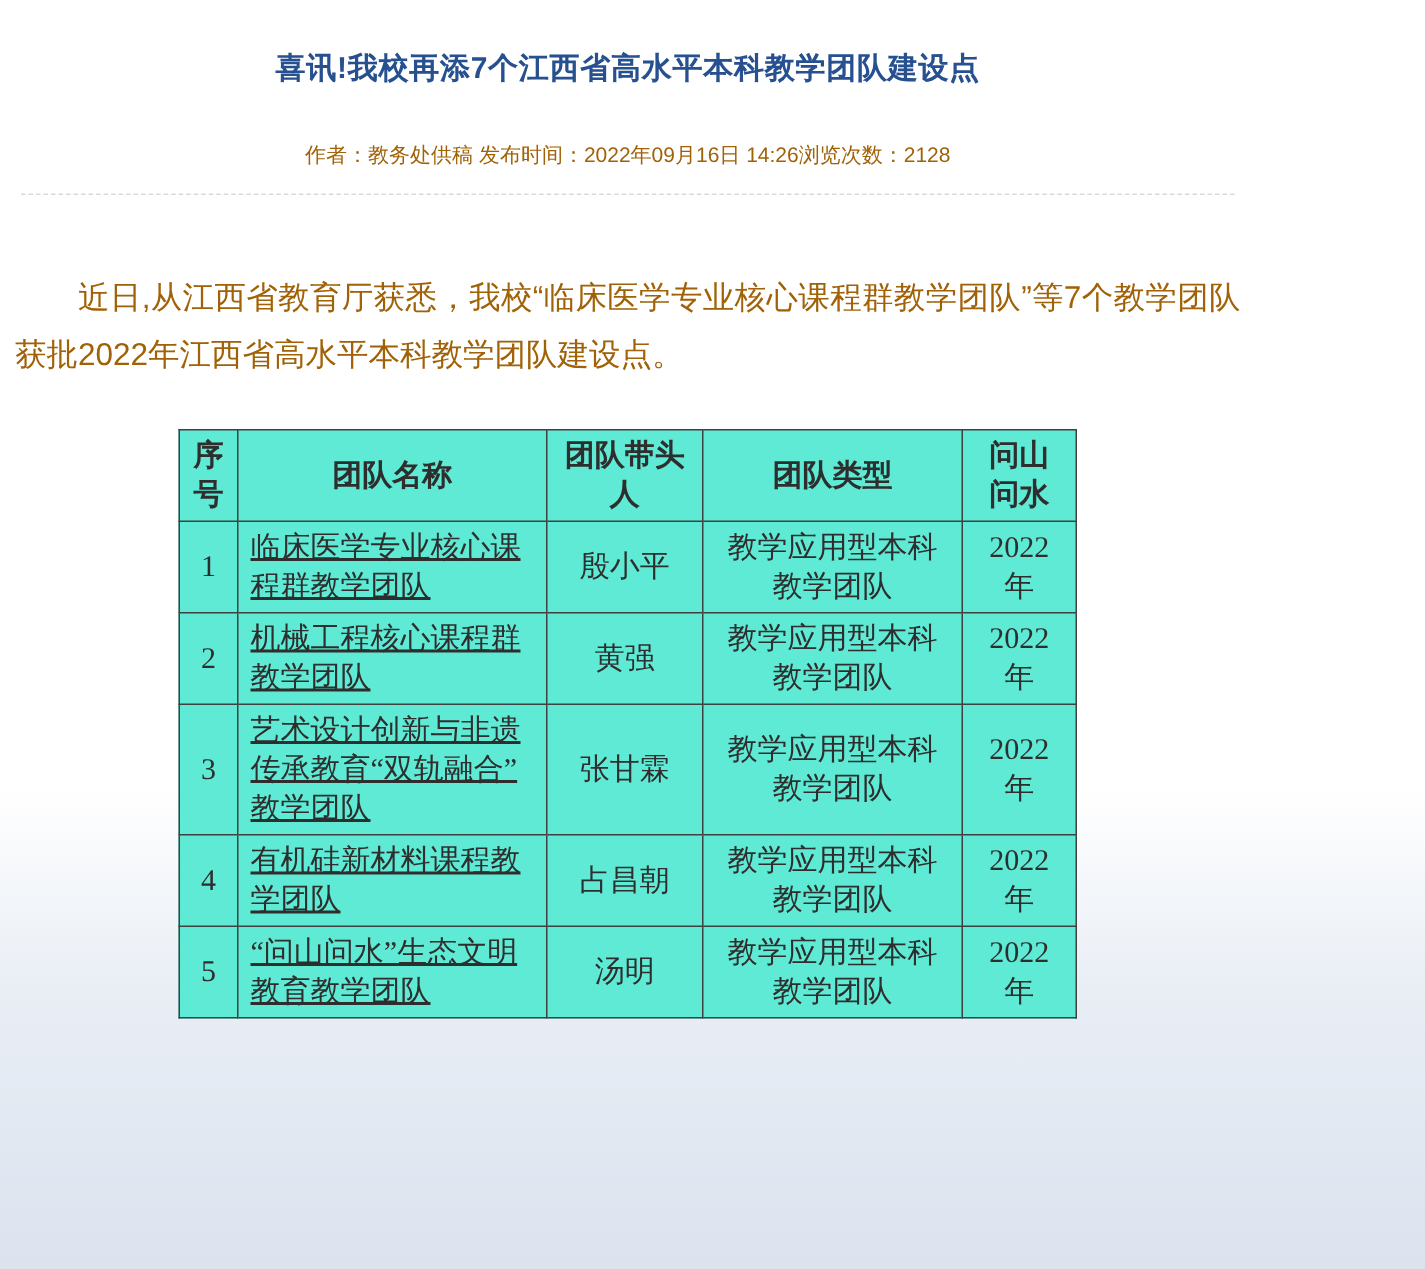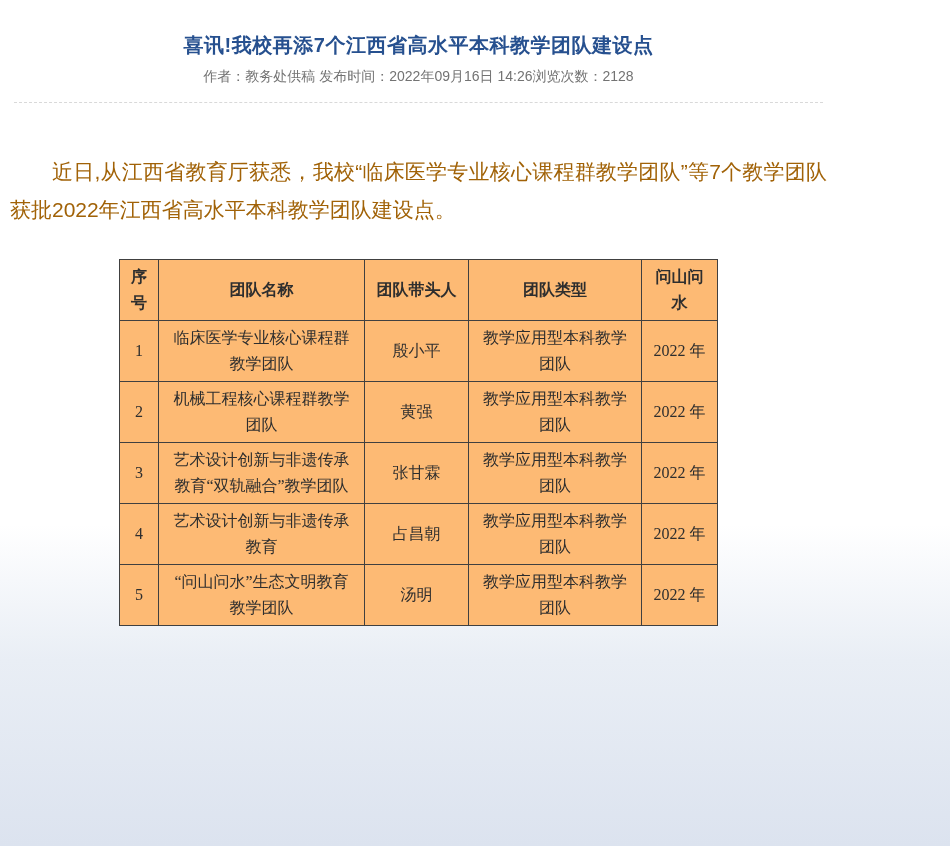--- a/index.html
+++ b/index.html
@@ -23,23 +23,23 @@
     padding-top: 32px;
   }
   .article-title {
     margin: 0;
     font-size: 20px;
     font-weight: bold;
     color: #26508f;
     letter-spacing: 0.5px;
   }
   .article-meta {
-    margin-top: 9px;
+    margin-top: 36px;
     font-size: 14px;
-    color: #737373;
+    color: #a16207;
   }
   .article-meta span { display: inline; }
   .meta-gap { display: inline-block; width: 8px; }
   .divider {
     border: none;
     border-top: 1px dashed #d9d9d9;
     margin: 16px 4px 0 4px;
   }
   .body-text {
     margin-top: 50px;
@@ -51,38 +51,38 @@
     color: #a16207;
     text-indent: 2em;
     text-align: justify;
   }
   .teams-table {
     margin: 30px auto 0 auto;
     border-collapse: collapse;
     table-layout: fixed;
     width: 598px;
     font-family: "Liberation Serif", "DejaVu Serif", serif;
-    font-size: 16px;
+    font-size: 20px;
     color: #2e2e2e;
-    background: #fdba74;
+    background: #5eead4;
   }
   .teams-table th, .teams-table td {
     border: 1px solid #404040;
     padding: 4px 8px;
     line-height: 26px;
     text-align: center;
     vertical-align: middle;
     word-break: break-all;
   }
   .teams-table th {
     font-weight: bold;
     height: 48px;
   }
   .teams-table td { height: 48px; }
-  .teams-table td.cell-name { text-align: center; }
+  .teams-table td.cell-name { text-align: left; text-decoration: underline; }
   col.c-no    { width: 39px; }
   col.c-name  { width: 206px; }
   col.c-lead  { width: 104px; }
   col.c-type  { width: 173px; }
   col.c-year  { width: 76px; }
 </style>
 </head>
 <body>
 
 <div class="content">
@@ -135,21 +135,21 @@
         </tr>
         <tr>
           <td class="cell-no">3</td>
           <td class="cell-name">艺术设计创新与非遗传承教育“双轨融合”教学团队</td>
           <td class="cell-lead">张甘霖</td>
           <td class="cell-type">教学应用型本科教学团队</td>
           <td class="cell-year">2022 年</td>
         </tr>
         <tr>
           <td class="cell-no">4</td>
-          <td class="cell-name">艺术设计创新与非遗传承教育</td>
+          <td class="cell-name">有机硅新材料课程教学团队</td>
           <td class="cell-lead">占昌朝</td>
           <td class="cell-type">教学应用型本科教学团队</td>
           <td class="cell-year">2022 年</td>
         </tr>
         <tr>
           <td class="cell-no">5</td>
           <td class="cell-name">“问山问水”生态文明教育教学团队</td>
           <td class="cell-lead">汤明</td>
           <td class="cell-type">教学应用型本科教学团队</td>
           <td class="cell-year">2022 年</td>

